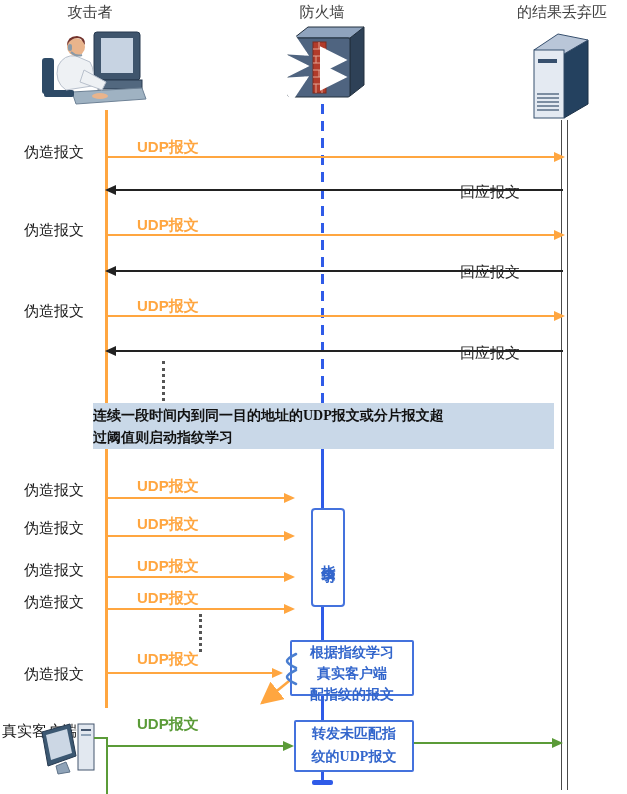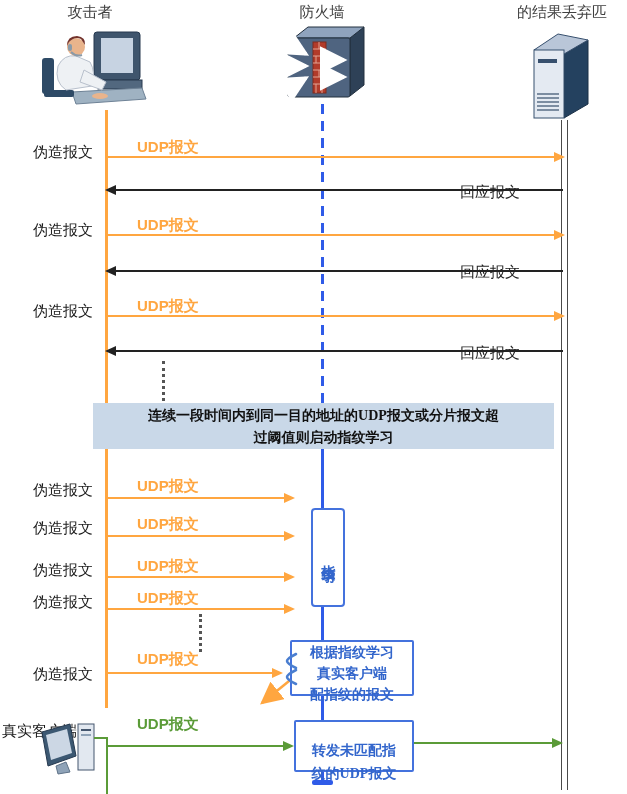--- a/index.html
+++ b/index.html
@@ -16,35 +16,35 @@
       border-left:1px solid #4A4A4A;border-right:1px solid #4A4A4A;background:#fff;}
   .hline{position:absolute;height:2px;}
   .orange{background:#FFA640;}
   .black{background:#222222;}
   .green{background:#5B9B38;}
   .ah{width:0;height:0;position:absolute;border-top:5px solid transparent;border-bottom:5px solid transparent;}
   .ah-r{right:-2px;top:-4px;border-left:11px solid #FFA640;}
   .ah-r.g{border-left-color:#5B9B38;}
   .ah-l{left:-2px;top:-4px;border-right:11px solid #222222;}
   .lbl{position:absolute;font-size:15px;white-space:nowrap;}
-  .forge{left:24px;width:78px;text-align:center;color:#1a1a1a;}
+  .forge{left:24px;width:78px;text-align:left;color:#1a1a1a;}
   .udp{left:137px;color:#FFA640;font-weight:bold;font-family:"Liberation Sans",sans-serif;font-size:15px;}
   .udp.gr{color:#5B9B38;}
   .resp{left:460px;color:#222;margin-top:12px;}
   .vdots{position:absolute;width:0;border-left:3px dotted #555;}
   .note-threshold{left:93px;top:403px;width:461px;height:46px;background:#C9D8E8;
-      font-size:14px;font-weight:bold;color:#111;text-align:center;line-height:22px;padding-top:2px;
+      font-size:14px;font-weight:bold;color:#111;text-align:left;line-height:22px;padding-top:2px;
       box-sizing:border-box;z-index:3;}
   .bluebox{position:absolute;background:#fff;border:2px solid #4472DD;color:#3366CC;
       font-size:14px;font-weight:bold;text-align:center;z-index:3;box-sizing:border-box;}
   .fingerprint-box{left:311px;top:508px;width:34px;height:99px;border-radius:4px;
       display:flex;align-items:center;justify-content:center;}
   .vtext{writing-mode:vertical-rl;text-orientation:upright;letter-spacing:2px;font-size:14px;}
   .drop-box{left:290px;top:640px;width:124px;height:56px;line-height:21px;border-radius:2px;}
-  .fwd-box{left:294px;top:720px;width:120px;height:52px;line-height:23px;border-radius:2px;padding-top:17px;}
+  .fwd-box{left:294px;top:720px;width:120px;height:52px;line-height:23px;border-radius:2px;padding-top:0;}
   svg{display:block;}
 </style>
 </head>
 <body>
 
 <div id="canvas">
 
   <div class="abs title" style="left:30px;top:3px;">攻击者</div>
   <div class="abs title" style="left:262px;top:3px;">防火墙</div>
   <div class="abs title" style="left:502px;top:3px;">的结果丢弃匹</div>

